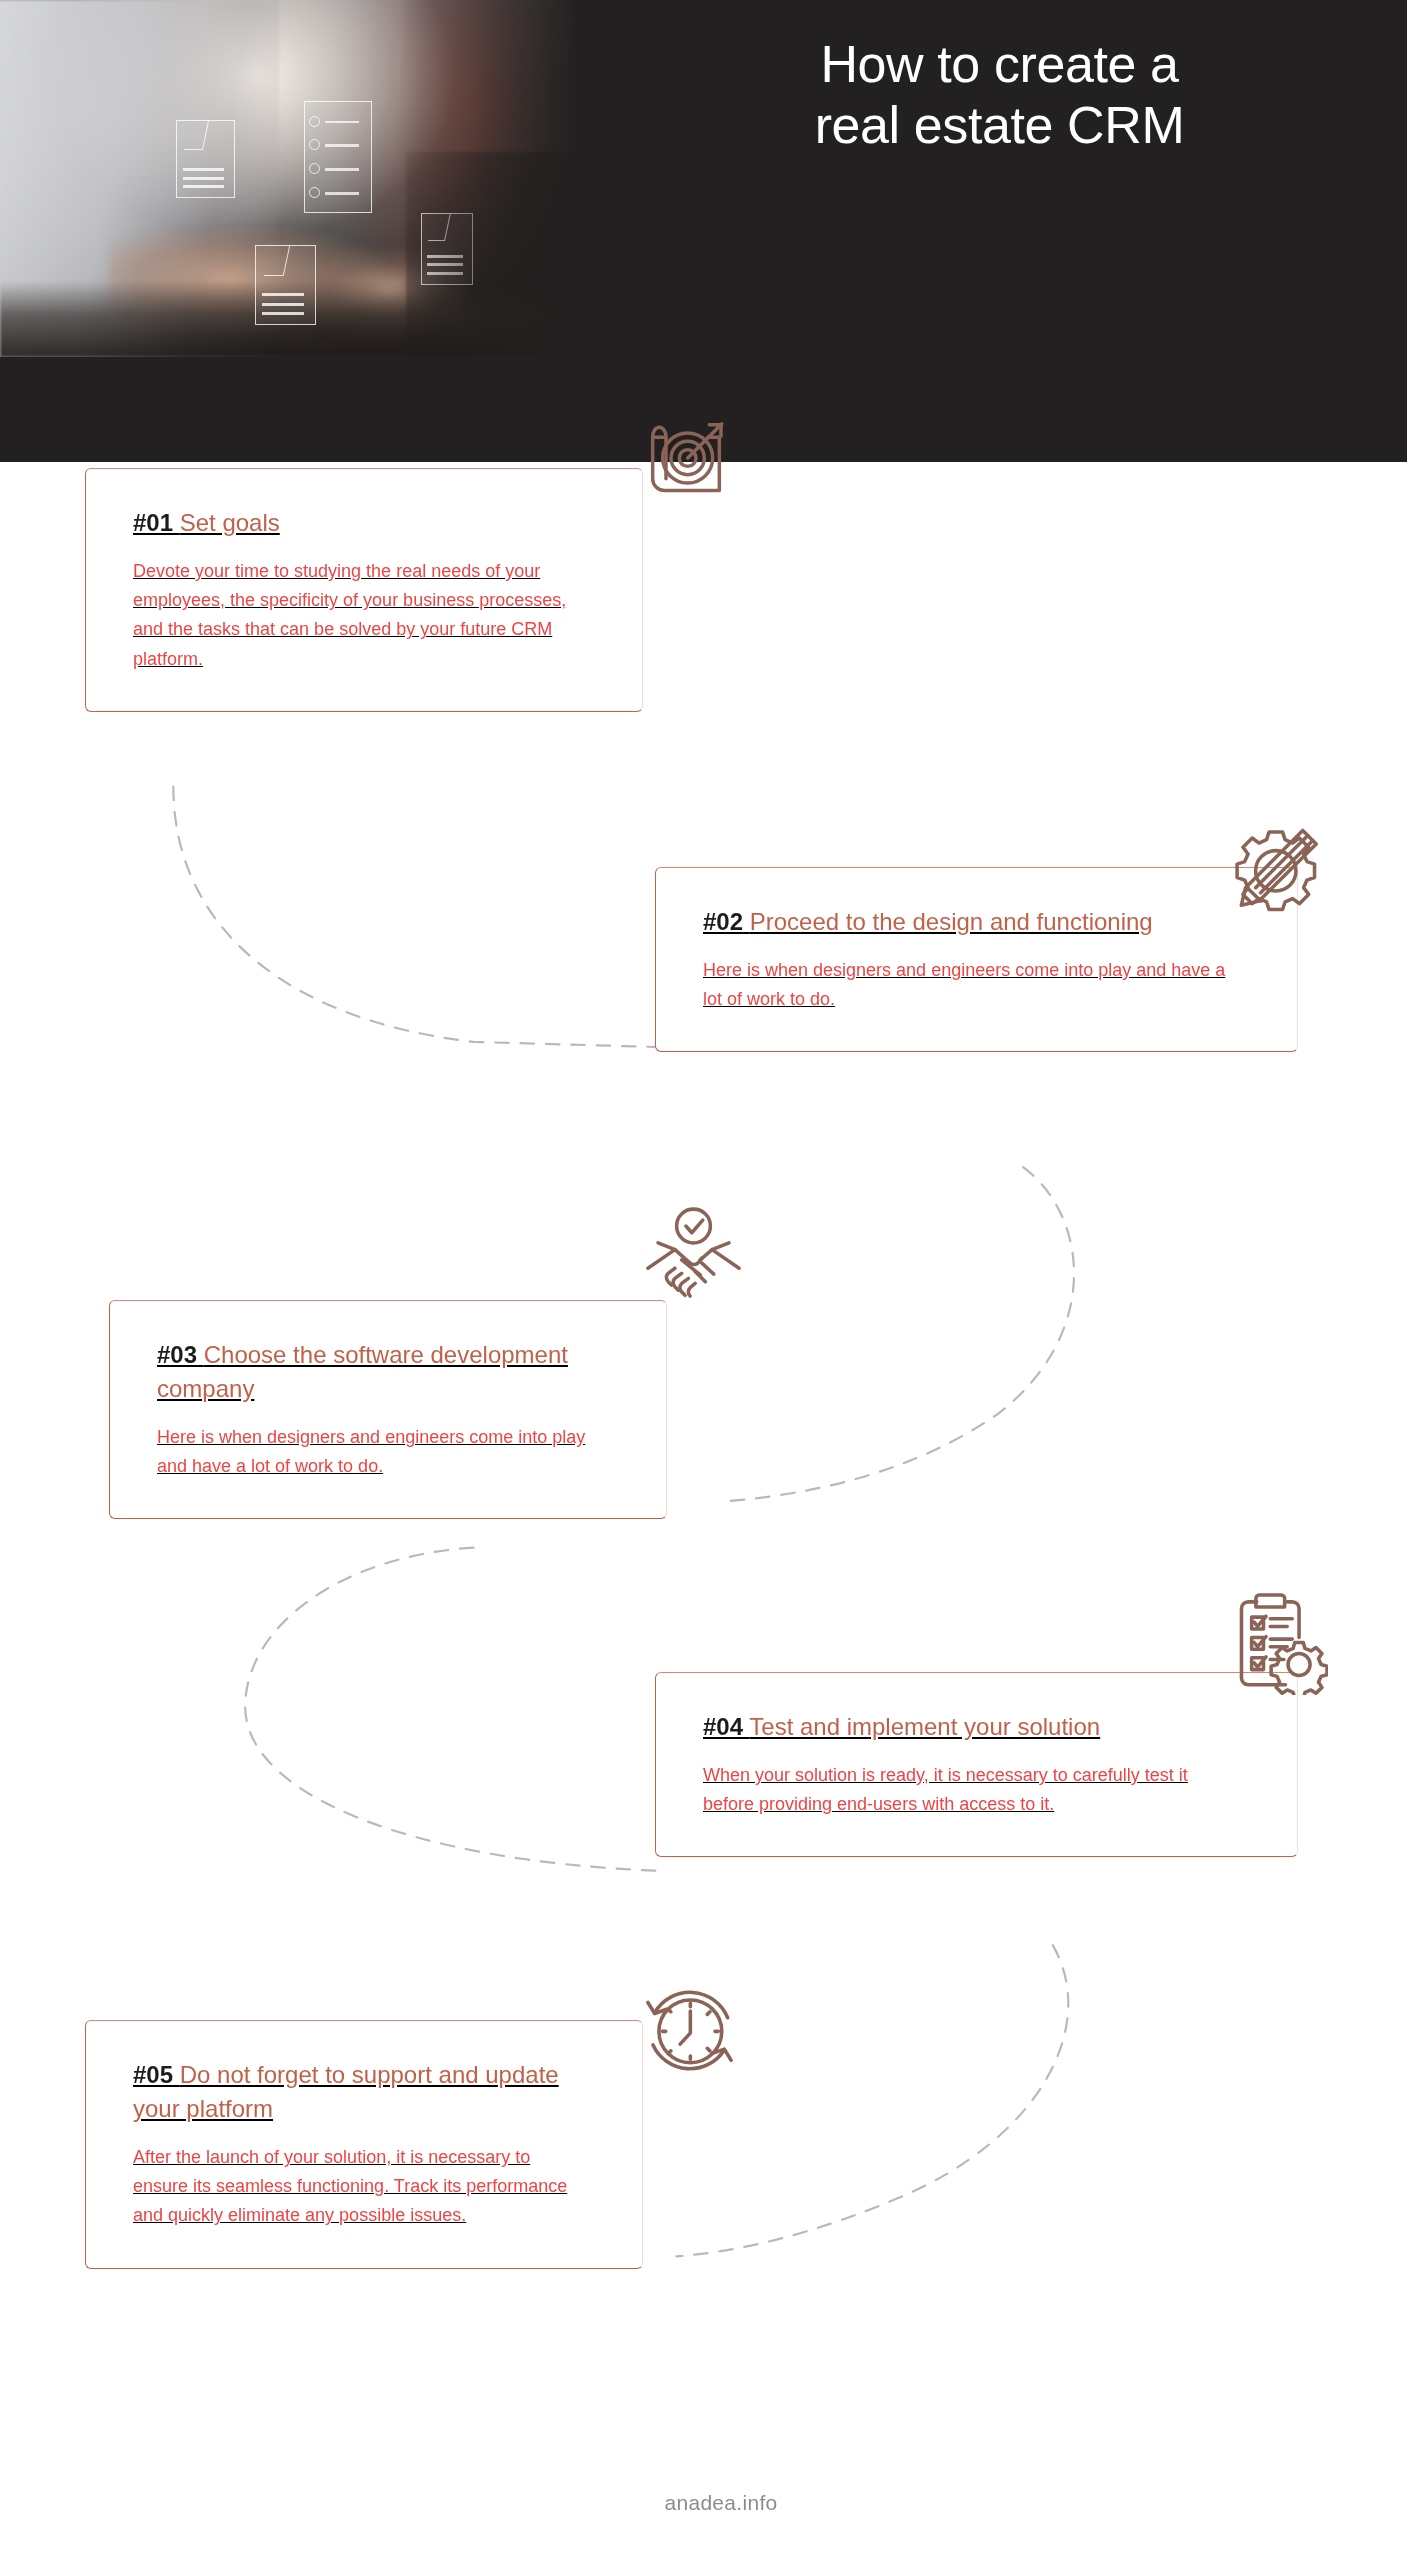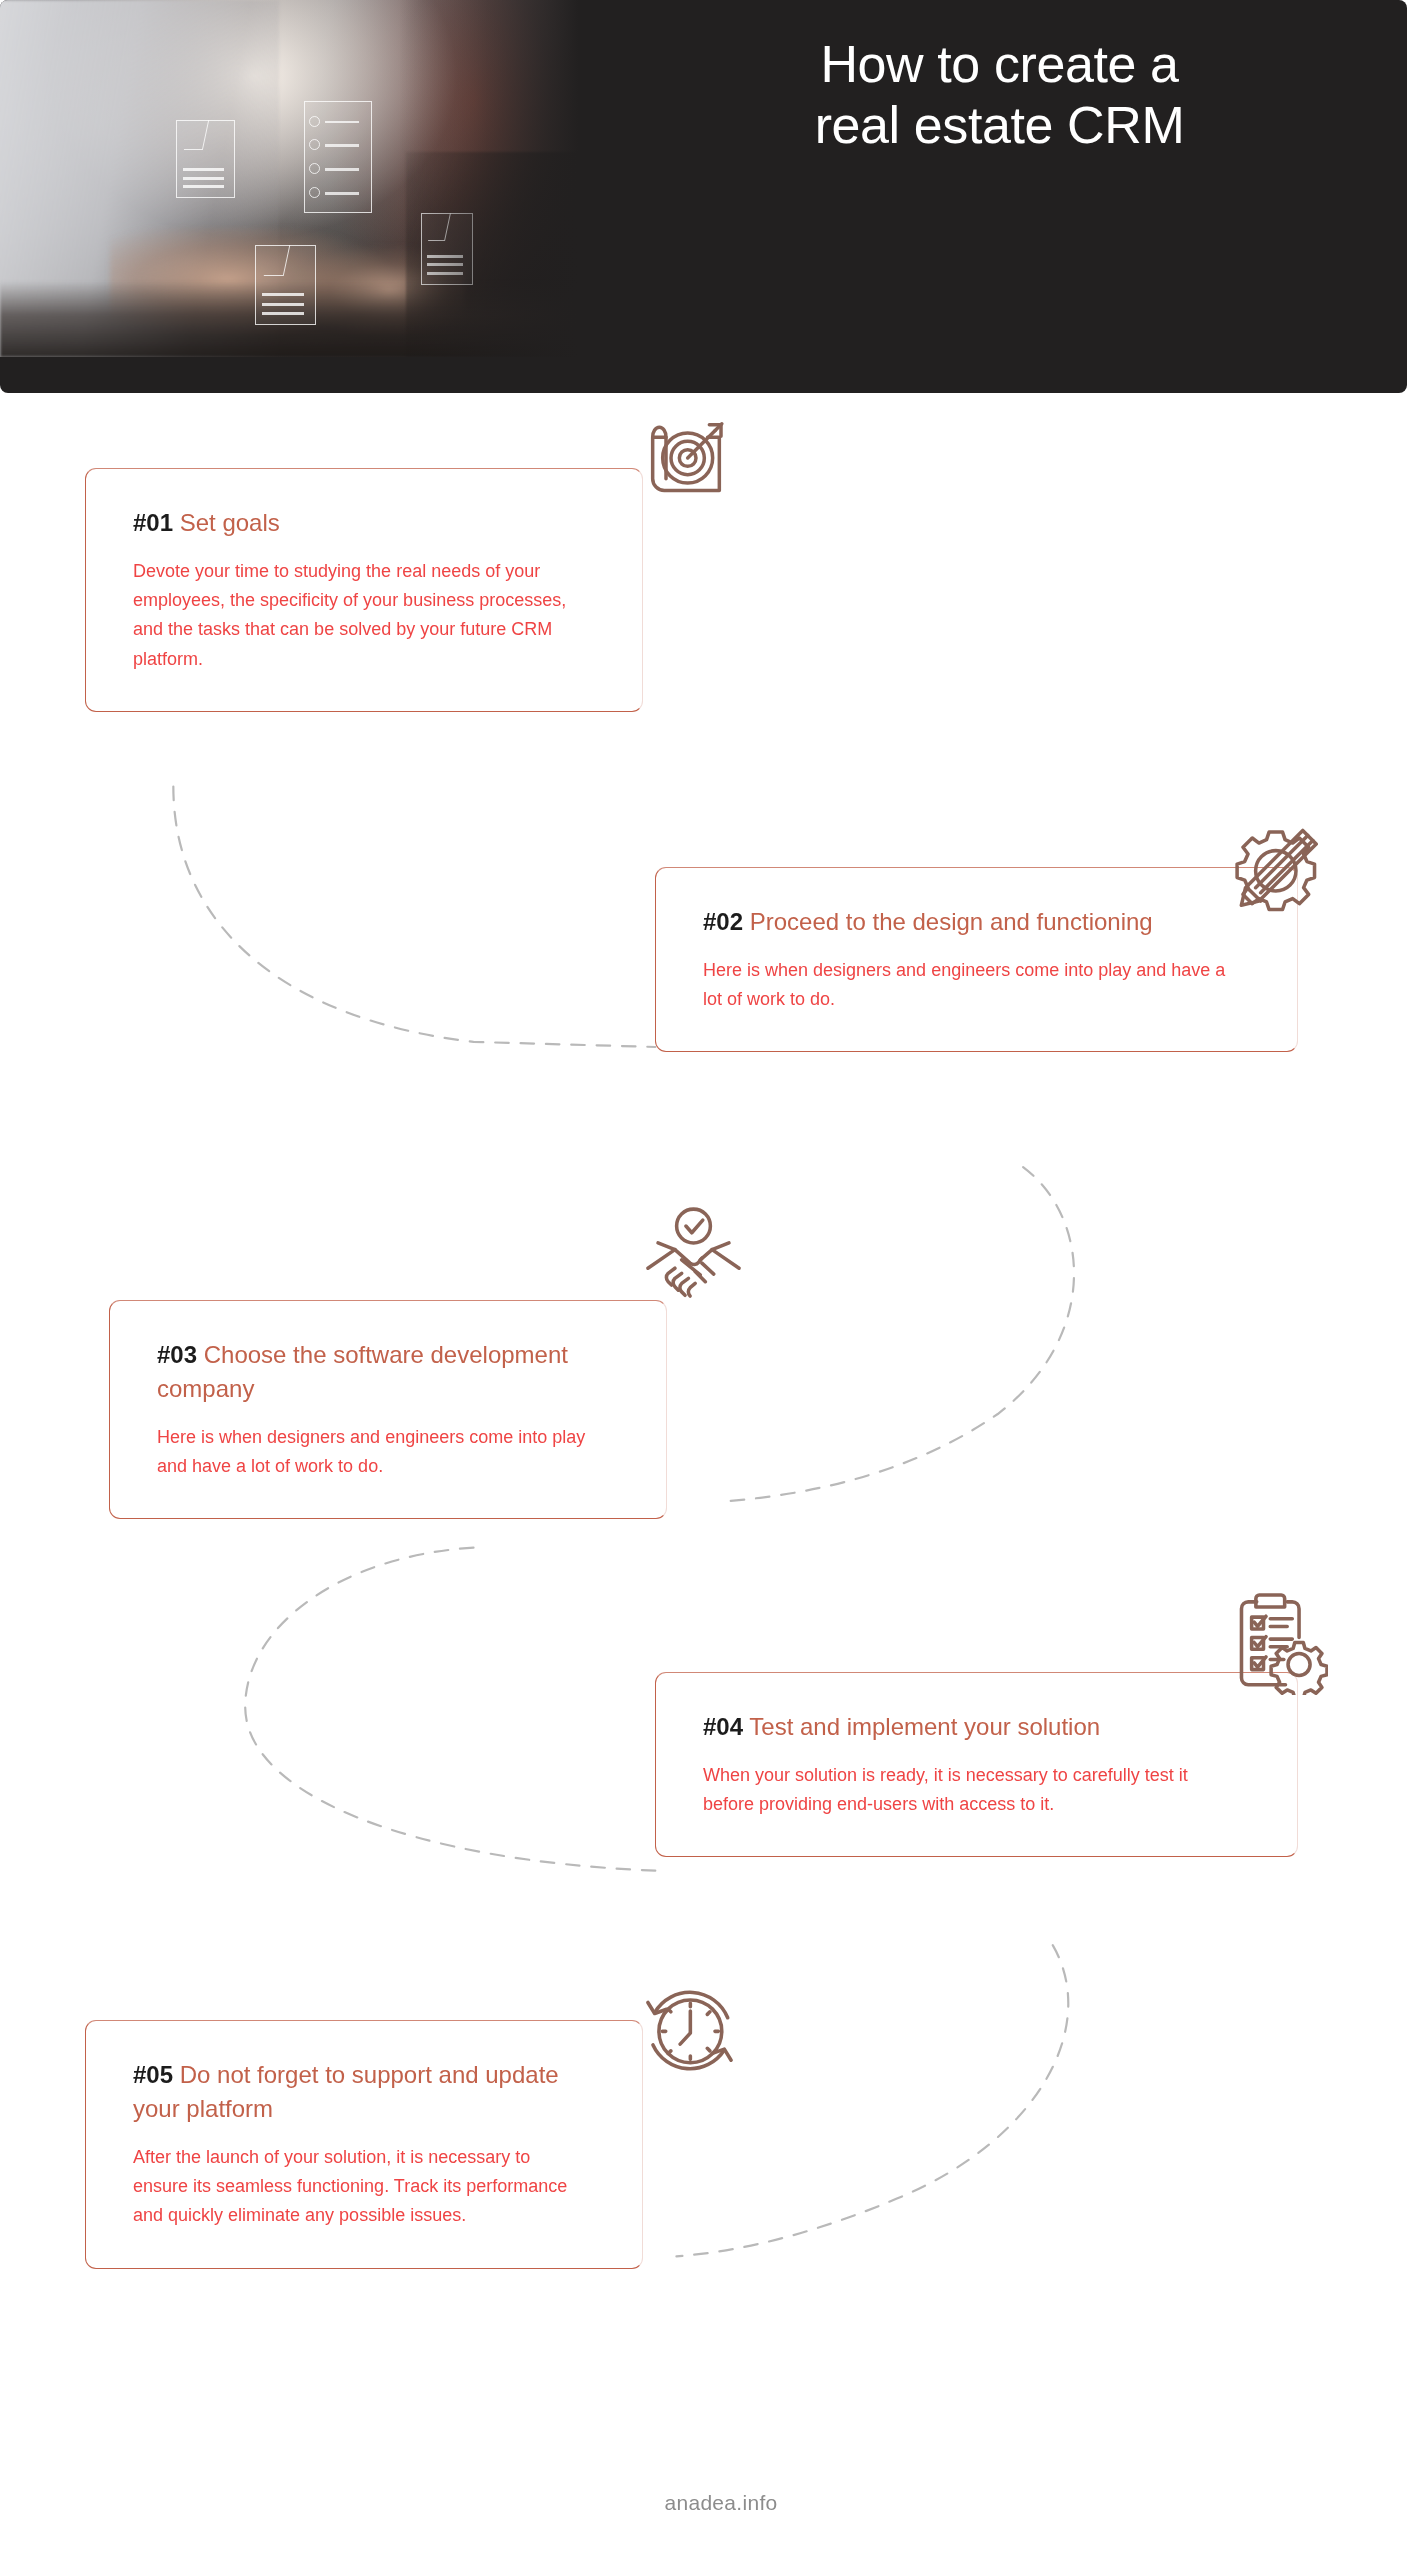--- a/index.html
+++ b/index.html
@@ -19,24 +19,23 @@
     height: 2576px;
     overflow: hidden;
     background: #ffffff;
   }
 
   
   .hero {
     position: absolute;
     top: 0; left: 0;
     width: 1407px;
-    height: 393px;
+    height: 462px;
     background: #222020;
     overflow: hidden;
-    border-radius: 8px;
   }
 
   .hero-photo {
     position: absolute;
     top: 0; left: 0;
     width: 592px;
     height: 357px;
     overflow: hidden;
   }
 
@@ -134,24 +133,25 @@
     line-height: 1.18;
     font-weight: 400;
     letter-spacing: -0.4px;
     padding: 0 51px;
   }
 
   
   .card {
     position: absolute;
     border: 1.4px solid #c2614a;
-    border-radius: 11px;
+    border-radius: 6px;
     background: #ffffff;
     padding: 37px 71px 37px 47px;
     z-index: 4;
+    text-decoration: underline;
   }
   .card.fade-right {
     border-right-color: rgba(194,97,74,0.22);
     border-top-color: rgba(194,97,74,0.75);
   }
 
   .card-left  { left: 85px;  width: 558px; }
   .card-right { left: 655px;  width: 643px; }
 
   .card-title {

